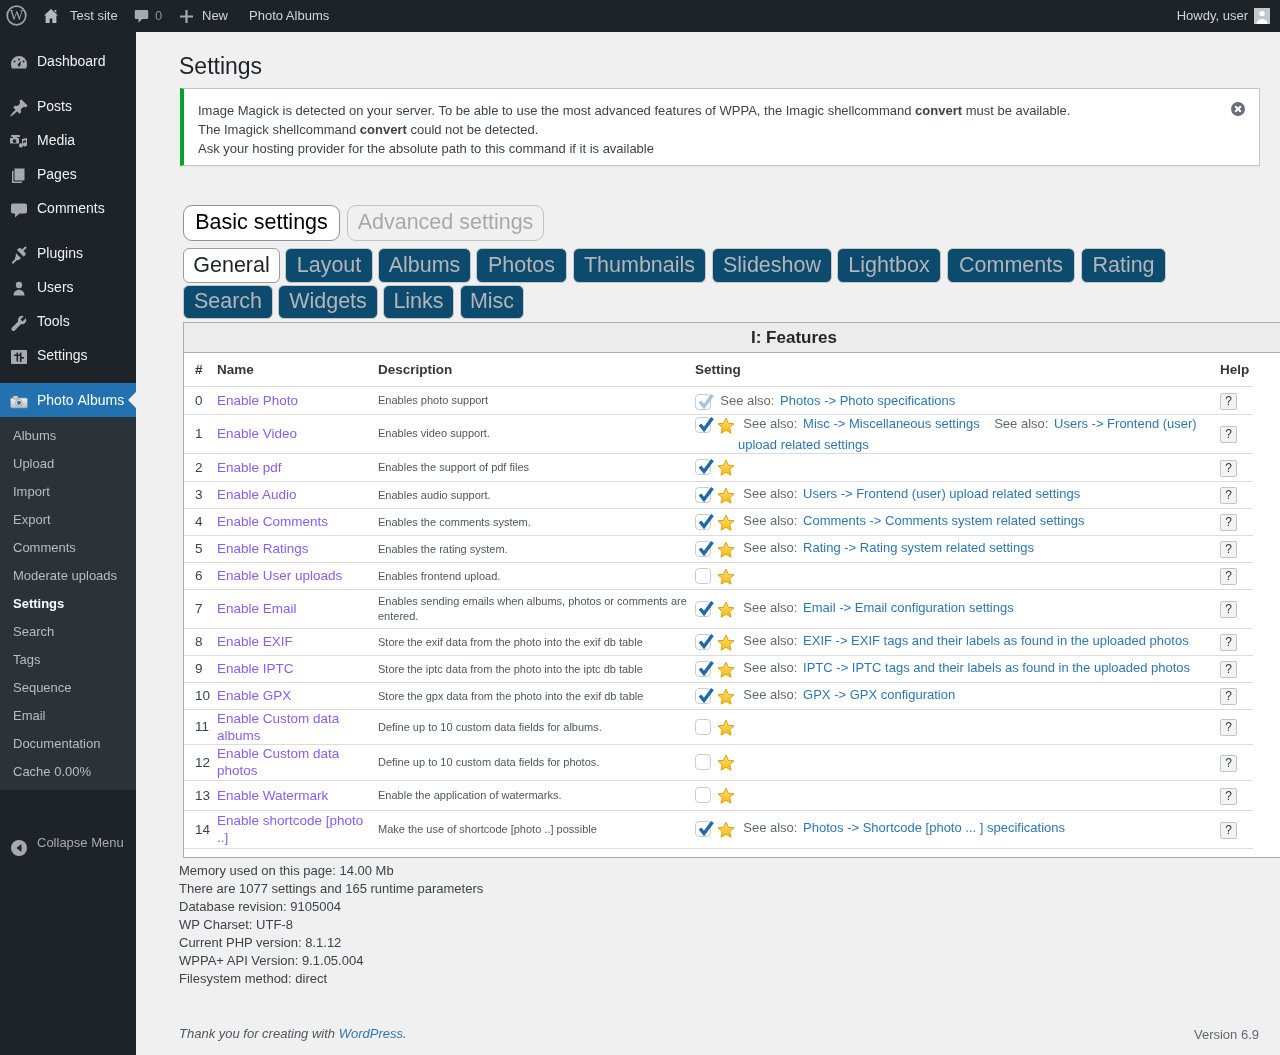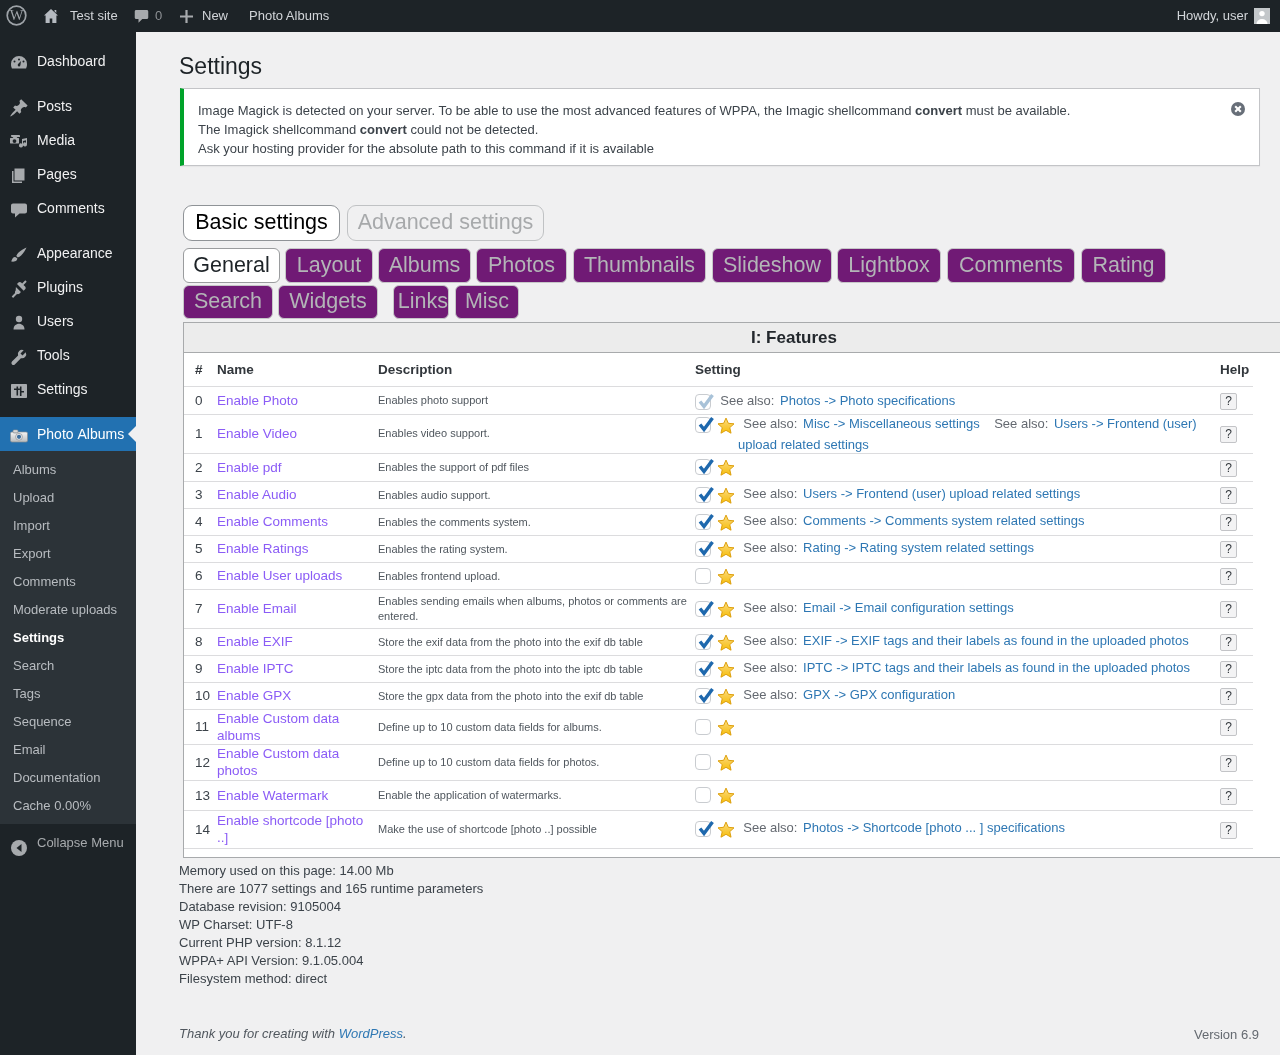--- a/index.html
+++ b/index.html
@@ -23,21 +23,21 @@
 #dismiss { position:absolute; right:14px; top:13px; width:14px; height:14px; }
 .btn { display:inline-block; border:1px solid #8f9397; border-radius:9px; background:#fff; color:#000; font-size:21.5px; height:36px; line-height:33px; padding:0; text-align:center; font-family:"Liberation Sans",sans-serif; }
 .btn.dis { color:#a7a9ab; border-color:#c0c2c4; background:#f0f0f1; }
 #btnrow { position:absolute; left:23px; top:173px; }
 #btnrow .btn + .btn { margin-left:7px; }
 #btnrow .btn.b1 { width:157px; }
 #btnrow .btn.b2 { width:197px; }
 .tabrow { position:absolute; left:23px; }
 #tabrow1 { top:215.5px; }
 #tabrow2 { top:252.5px; }
-.tab { display:inline-block; border:1px solid #c6c7c8; border-radius:6px; background:#701a75; color:#b3b5b7; font-size:21.5px; height:35px; line-height:32px; padding:0; text-align:center; vertical-align:top; }
+.tab { display:inline-block; border:1px solid #c6c7c8; border-radius:6px; background:#0c4a6e; color:#b3b5b7; font-size:21.5px; height:35px; line-height:32px; padding:0; text-align:center; vertical-align:top; }
 .tab.act { background:#fff; color:#1d2327; border-color:#9a9c9e; }
 #tabrow2 .tab { height:34px; line-height:31px; }
 #tablewrap { position:absolute; left:23px; top:290px; width:1222px; height:536px; background:#fff; border:1px solid #a8aaac; }
 #theader { height:30px; line-height:30px; text-align:center; background:#ececec; border-bottom:1px solid #a8aaac; font-size:17px; font-weight:bold; color:#23282d; }
 table { border-collapse:collapse; table-layout:fixed; width:1069px; margin:0; }
 td,th { vertical-align:middle; overflow:hidden; }
 th { text-align:left; font-size:13.5px; color:#32373c; height:33px; }
 col.c0 { width:33px; } col.c1 { width:161px; } col.c2 { width:317px; } col.c3 { width:525px; } col.c4 { width:33px; }
 td.n { padding-left:11px; font-size:13.5px; color:#3c434a; }
 th.n { padding-left:11px; }
@@ -126,26 +126,20 @@
     </div>
   <div class="mi">
       <span class="ico"><svg width="20" height="20" viewBox="0 0 20 20">
           <path fill="#a7aaad" d="M4 3.5h12c1.1 0 2 .9 2 2v6c0 1.1-.9 2-2 2h-5.5L6 17.5v-4H4c-1.1 0-2-.9-2-2v-6c0-1.1.9-2 2-2z"></path>
         </svg></span>
       <span class="lbl">Comments</span>
     </div>
   <div class="sep"></div>
   <div class="mi">
       <span class="ico"><svg width="20" height="20" viewBox="0 0 20 20">
-          <path fill="#a7aaad" d="M17.5 2.5c-2.5 1-6.1 3.2-8.2 5.3-.9.9-1.6 2.2-2 3.3l1.5 1.5c1.1-.4 2.4-1.1 3.3-2 2.1-2.1 4.4-5.6 5.4-8.1zM6.2 12.1c-.8-.1-1.7.2-2.3.8-.8.8-.8 2.3-1.9 3.4 1.9.8 4.5.2 5.5-.8.6-.6.9-1.5.8-2.3z"></path>
-        </svg></span>
-      <span class="lbl">Appearance</span>
-    </div>
-  <div class="mi">
-      <span class="ico"><svg width="20" height="20" viewBox="0 0 20 20">
           <path fill="#a7aaad" d="M13.1 4.5l3.2-3.2 1.4 1.4-3.2 3.2 1.6 1.6c.8.8.8 2 0 2.8l-1.4 1.4L8 5l1.4-1.4c.8-.8 2-.8 2.8 0zM6.9 8.1l5 5-1.3 1.3c-.7.7-1.7.9-2.6.6l-2.5 2.5-1.4 1.4-1.4-1.4 1.4-1.4 2-2c-.3-.9-.1-1.9.6-2.6z"></path>
         </svg></span>
       <span class="lbl">Plugins</span>
     </div>
   <div class="mi">
       <span class="ico"><svg width="20" height="20" viewBox="0 0 20 20">
           <circle fill="#a7aaad" cx="10" cy="6" r="3.2"></circle>
           <path fill="#a7aaad" d="M4.5 16.5c0-3.5 2.5-5.7 5.5-5.7s5.5 2.2 5.5 5.7z"></path>
         </svg></span>
       <span class="lbl">Users</span>
@@ -208,21 +202,21 @@
     Image Magick is detected on your server. To be able to use the most advanced features of WPPA, the Imagic shellcommand <b>convert</b> must be available.<br>
     The Imagick shellcommand <b>convert</b> could not be detected.<br>
     Ask your hosting provider for the absolute path to this command if it is available
     <span id="dismiss"><svg width="14" height="14" viewBox="0 0 14 14">
           <circle cx="7" cy="7" r="7" fill="#676e78"></circle>
           <path d="M4.2 4.2 L9.8 9.8 M9.8 4.2 L4.2 9.8" stroke="#fff" stroke-width="2.1"></path>
         </svg></span>
   </div>
   <div id="btnrow"><span class="btn b1">Basic settings</span><span class="btn dis b2">Advanced settings</span></div>
   <div class="tabrow" id="tabrow1"><span class="tab act" style="width:97px;margin-right:5px;">General</span><span class="tab" style="width:88px;margin-right:5px;">Layout</span><span class="tab" style="width:93px;margin-right:5px;">Albums</span><span class="tab" style="width:91px;margin-right:6px;">Photos</span><span class="tab" style="width:133px;margin-right:6px;">Thumbnails</span><span class="tab" style="width:120px;margin-right:5px;">Slideshow</span><span class="tab" style="width:104px;margin-right:6px;">Lightbox</span><span class="tab" style="width:128px;margin-right:6px;">Comments</span><span class="tab" style="width:85px;margin-right:0px;">Rating</span></div>
-  <div class="tabrow" id="tabrow2"><span class="tab" style="width:90px;margin-right:5px;">Search</span><span class="tab" style="width:100px;margin-right:15px;">Widgets</span><span class="tab" style="width:56px;margin-right:6px;text-align:right;">Links</span><span class="tab" style="width:64px;margin-right:12px;">Misc</span></div>
+  <div class="tabrow" id="tabrow2"><span class="tab" style="width:90px;margin-right:5px;">Search</span><span class="tab" style="width:100px;margin-right:5px;">Widgets</span><span class="tab" style="width:71px;margin-right:6px;">Links</span><span class="tab" style="width:64px;margin-right:12px;">Misc</span></div>
 
   <div id="tablewrap">
     <div id="theader">I: Features</div>
     <table>
       <colgroup>
           <col class="c0">
           <col class="c1">
           <col class="c2">
           <col class="c3">
           <col class="c4">

